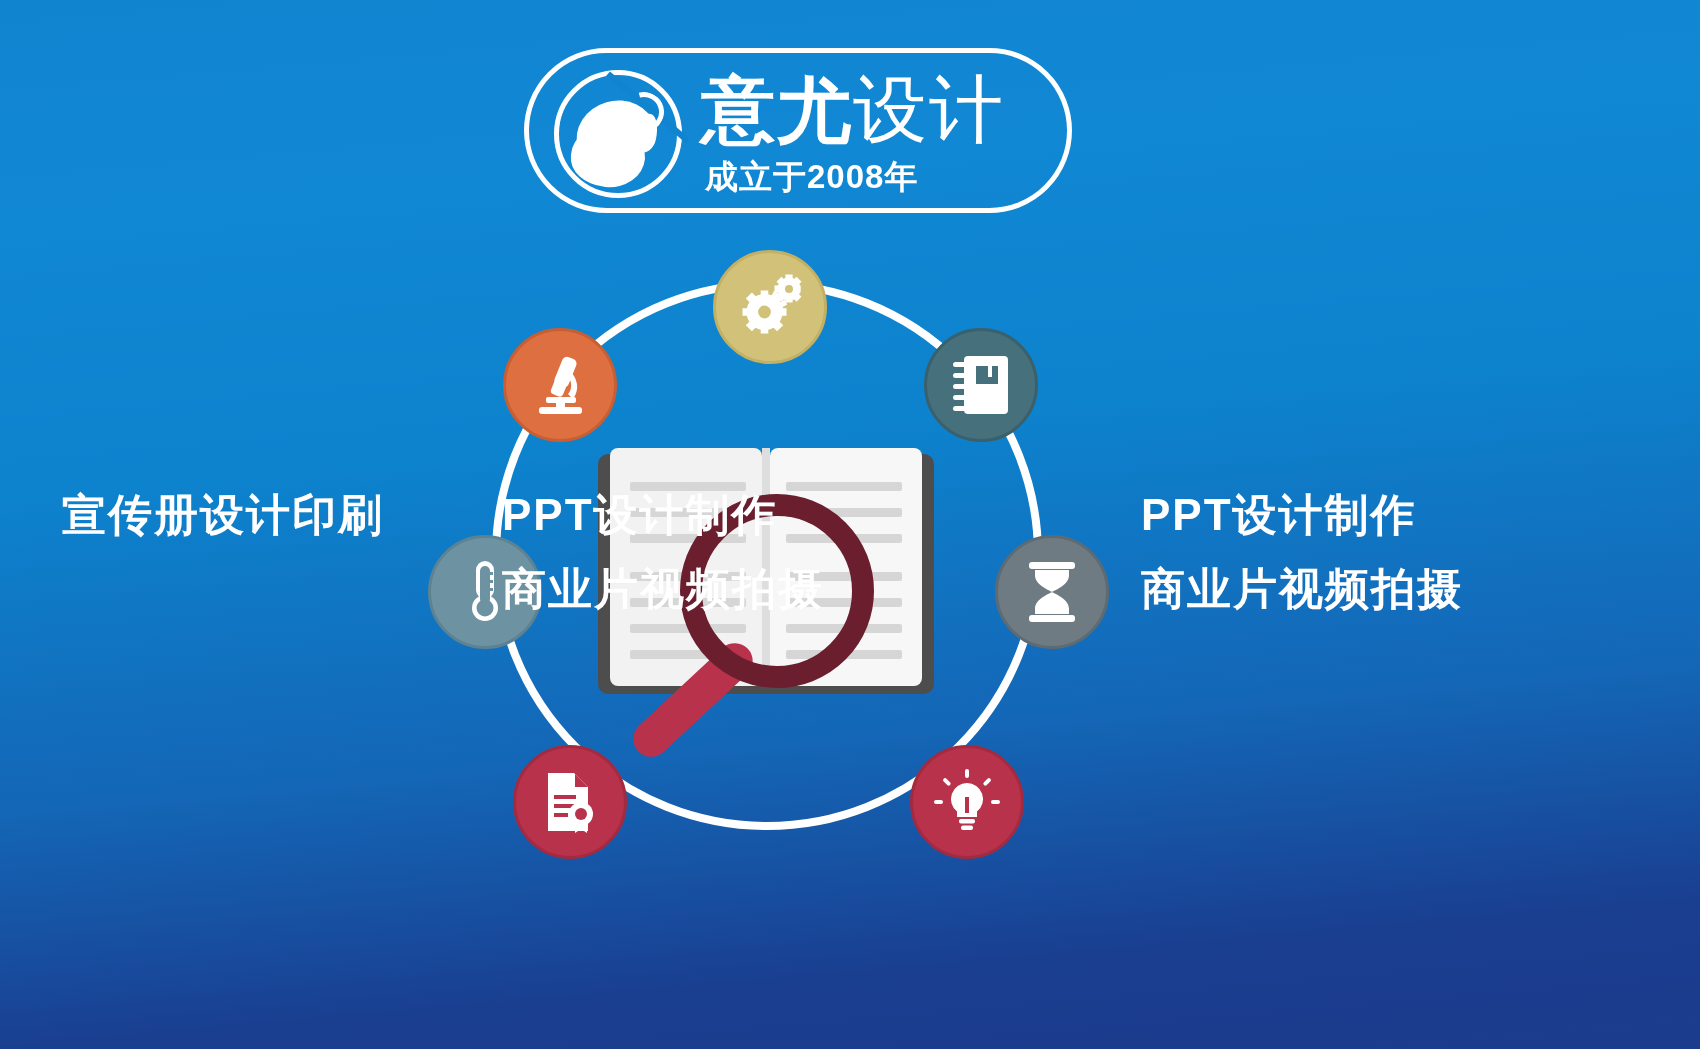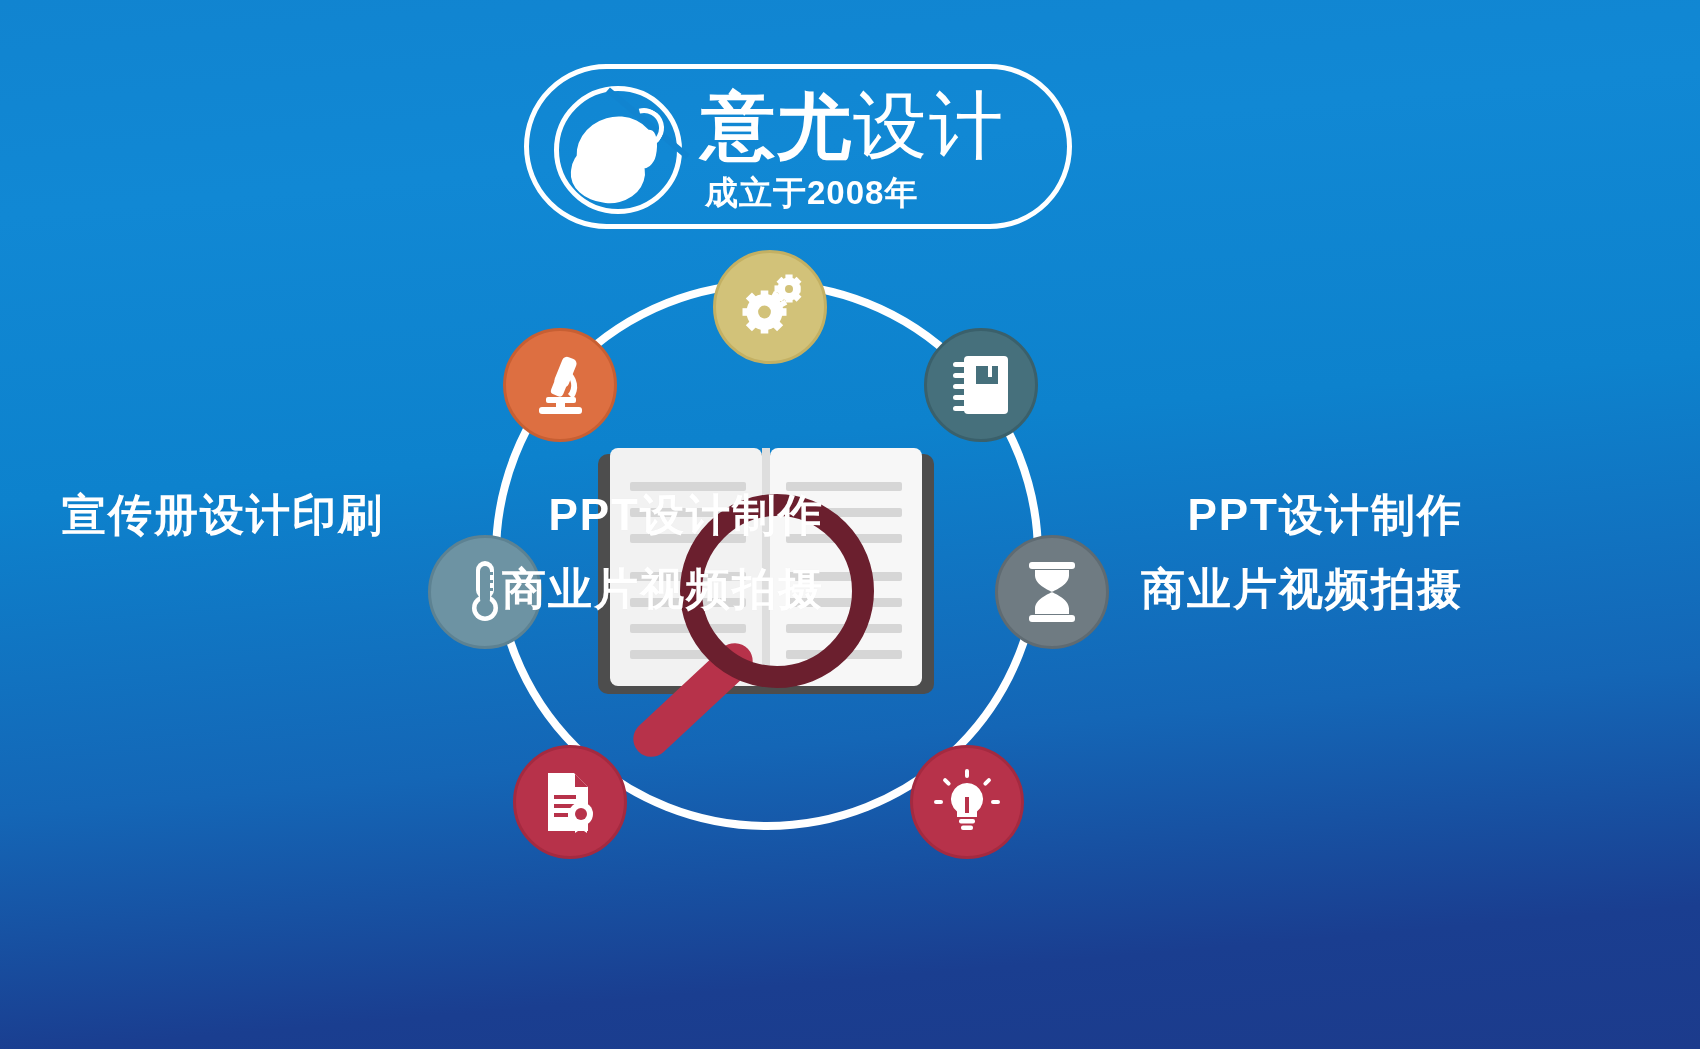--- a/index.html
+++ b/index.html
@@ -8,21 +8,21 @@
     font-family:"Liberation Sans","DejaVu Sans",sans-serif;
   }
   #stage{
     position:relative;width:1700px;height:1049px;
     background:linear-gradient(175deg,#1184d0 0%,#1188d4 18%,#0d82cd 42%,#1466b6 68%,#1a3e90 88%,#1c3b8c 100%);
     overflow:hidden;
   }
 
   
   #logo-block{
-    position:absolute;left:524px;top:64px;width:548px;height:165px;
+    position:absolute;left:524px;top:48px;width:548px;height:165px;
     border:5px solid #ffffff;border-radius:84px;box-sizing:border-box;
   }
   #logo-mark{
     position:absolute;left:25px;top:17px;width:128px;height:128px;
     border:5px solid #ffffff;border-radius:50%;box-sizing:border-box;
   }
   #logo-mark .leaf{
     position:absolute;left:16px;top:26px;width:80px;height:62px;
     background:#ffffff;border-radius:52% 52% 48% 48%/60% 60% 40% 40%;
     transform:rotate(-16deg);
@@ -81,21 +81,21 @@
   #node-hour  {left:548px;top:285px;background:#6f7b82;border:3px solid #5f6b72;}
   #node-cert  {left:66px; top:495px;background:#b7324a;border:3px solid #a42a40;}
   #node-bulb  {left:463px;top:495px;background:#b7324a;border:3px solid #a42a40;}
 
   
   #center-art{position:absolute;left:586px;top:446px;width:360px;height:340px;}
 
   
   .txt-block{position:absolute;color:#ffffff;font-weight:700;letter-spacing:2px;}
   .txt-block .line{font-size:44px;line-height:74px;white-space:nowrap;
-    text-shadow:0 0 1px rgba(0,0,0,0.05);text-align:right;}
+    text-shadow:0 0 1px rgba(0,0,0,0.05);}
   #text-left{left:62px;top:478px;}
   #text-center{left:502px;top:478px;}
   #text-right{left:1141px;top:478px;}
 </style>
 </head>
 <body>
 
 <div id="stage">
 
   <div id="logo-block">

